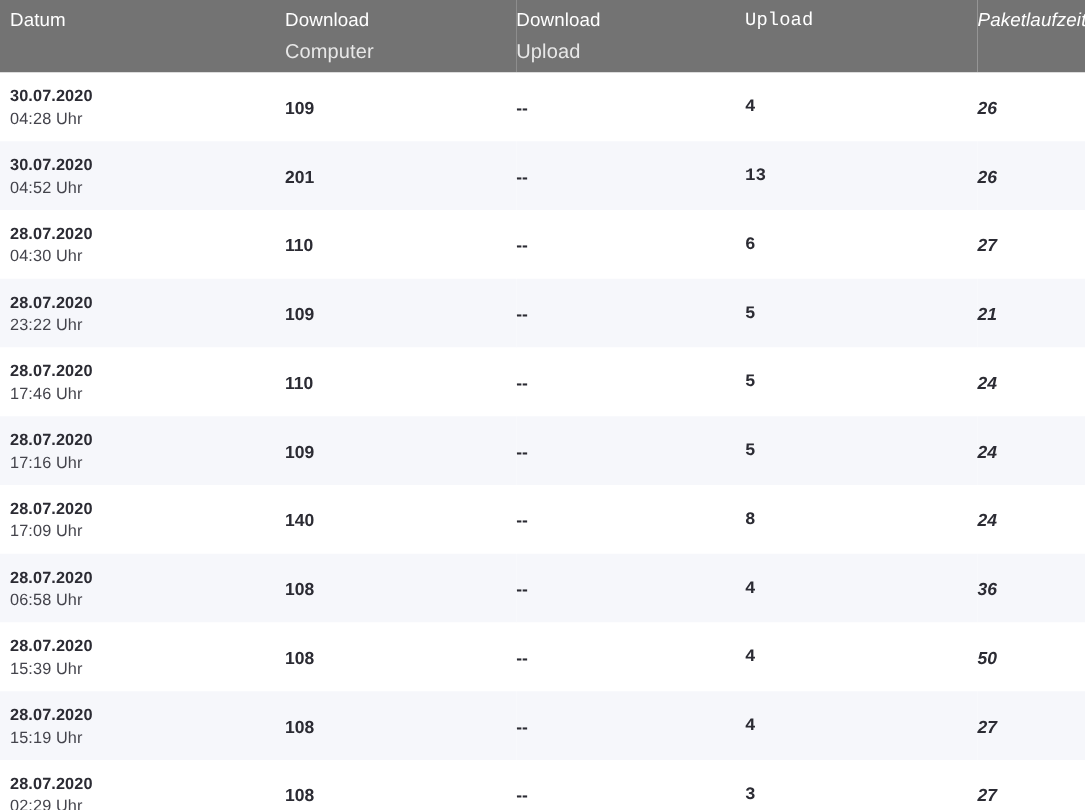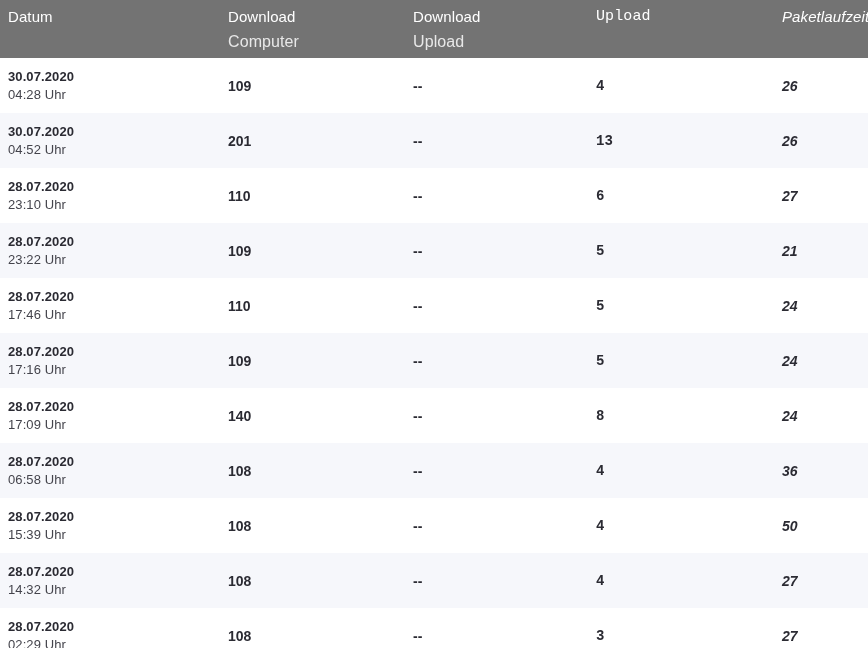--- a/index.html
+++ b/index.html
@@ -148,21 +148,21 @@
           <span class="date-time">04:52 Uhr</span>
         </td>
         <td class="col-dlc off-dlc cell-num">201</td>
         <td class="col-dlm off-dlm cell-empty">--</td>
         <td class="col-upload off-upload cell-num">13</td>
         <td class="col-plz off-plz cell-num">26</td>
       </tr>
       <tr class="row-odd">
         <td class="col-datum cell-date">
           <span class="date-main">28.07.2020</span>
-          <span class="date-time">23:10 Uhr</span>
+          <span class="date-time">04:30 Uhr</span>
         </td>
         <td class="col-dlc off-dlc cell-num">110</td>
         <td class="col-dlm off-dlm cell-empty">--</td>
         <td class="col-upload off-upload cell-num">6</td>
         <td class="col-plz off-plz cell-num">27</td>
       </tr>
       <tr class="row-even">
         <td class="col-datum cell-date">
           <span class="date-main">28.07.2020</span>
           <span class="date-time">23:22 Uhr</span>
@@ -218,21 +218,21 @@
           <span class="date-time">15:39 Uhr</span>
         </td>
         <td class="col-dlc off-dlc cell-num">108</td>
         <td class="col-dlm off-dlm cell-empty">--</td>
         <td class="col-upload off-upload cell-num">4</td>
         <td class="col-plz off-plz cell-num">50</td>
       </tr>
       <tr class="row-even">
         <td class="col-datum cell-date">
           <span class="date-main">28.07.2020</span>
-          <span class="date-time">14:32 Uhr</span>
+          <span class="date-time">15:19 Uhr</span>
         </td>
         <td class="col-dlc off-dlc cell-num">108</td>
         <td class="col-dlm off-dlm cell-empty">--</td>
         <td class="col-upload off-upload cell-num">4</td>
         <td class="col-plz off-plz cell-num">27</td>
       </tr>
       <tr class="row-odd">
         <td class="col-datum cell-date">
           <span class="date-main">28.07.2020</span>
           <span class="date-time">02:29 Uhr</span>

